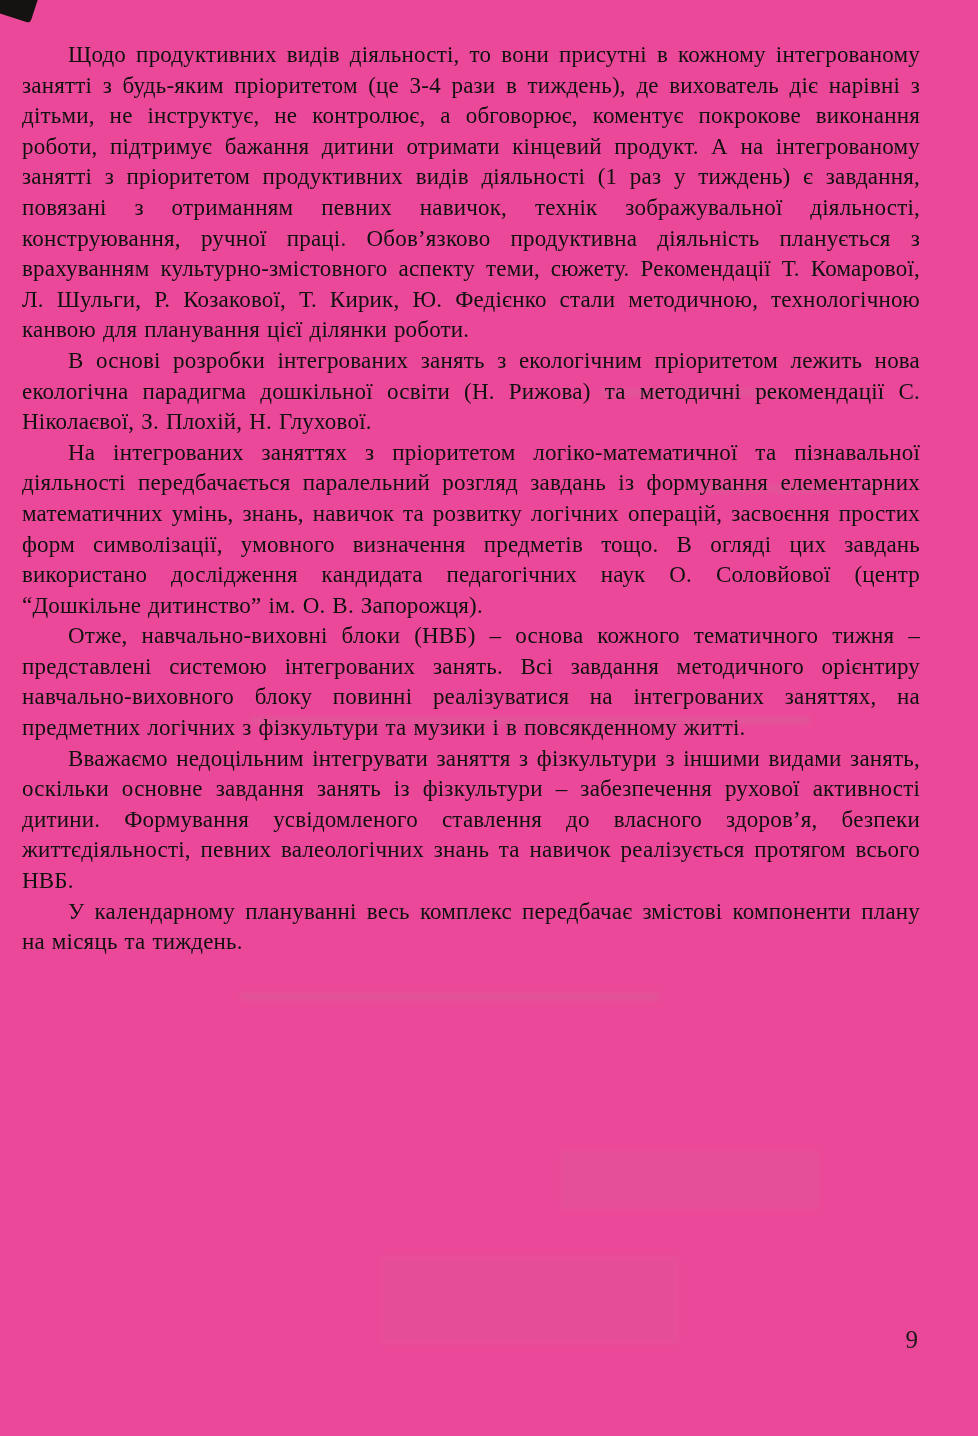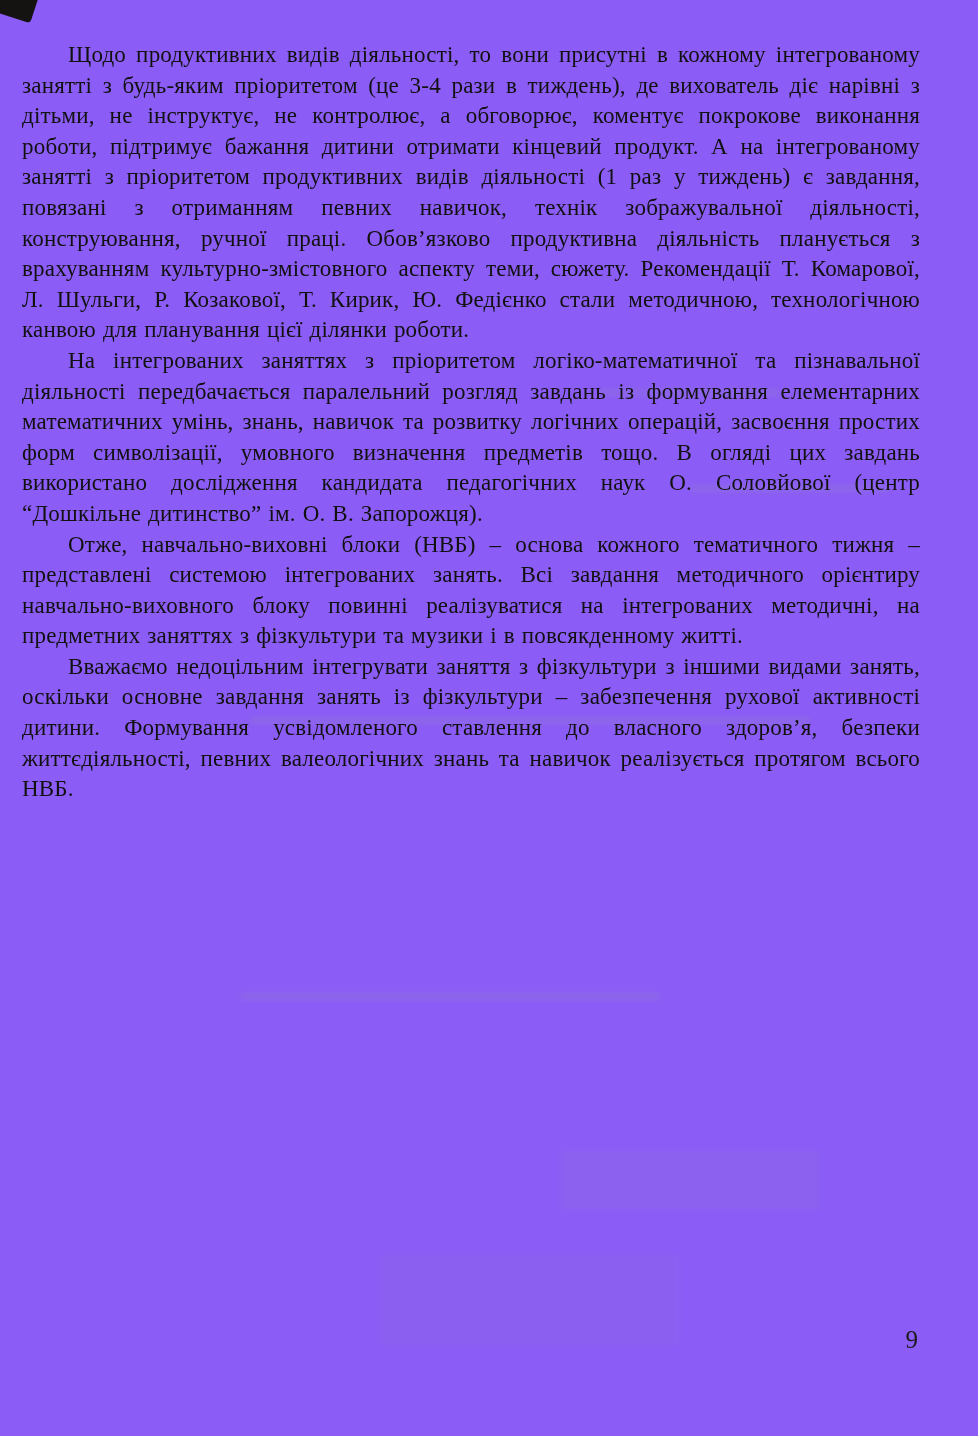--- a/index.html
+++ b/index.html
@@ -5,21 +5,21 @@
   html, body {
     margin: 0;
     padding: 0;
     background: #e8e8e6;
   }
   .page {
     position: relative;
     width: 978px;
     height: 1436px;
     margin: 0 auto;
-    background: #8b5cf6;
+    background: #ec4899;
     overflow: hidden;
     font-family: "Liberation Serif", "DejaVu Serif", serif;
     color: #111110;
   }
   
   .corner-artifact {
     position: absolute;
     top: -14px;
     left: -16px;
     width: 52px;
@@ -75,20 +75,22 @@
 
   <div class="bleed bleed-1"></div>
   <div class="bleed bleed-2"></div>
   <div class="bleed bleed-3"></div>
   <div class="bleed bleed-4"></div>
   <div class="bleed bleed-5"></div>
   <div class="bleed bleed-6"></div>
 
   <div class="text-block">
     <p>Щодо продуктивних видів діяльності, то вони присутні в кожному інтегрованому занятті з будь-яким пріоритетом (це 3-4 рази в тиждень), де вихователь діє нарівні з дітьми, не інструктує, не контролює, а обговорює, коментує покрокове виконання роботи, підтримує бажання дитини отримати кінцевий продукт. А на інтегрованому занятті з пріоритетом продуктивних видів діяльності (1 раз у тиждень) є завдання, повязані з отриманням певних навичок, технік зображувальної діяльності, конструювання, ручної праці. Обов’язково продуктивна діяльність планується з врахуванням культурно-змістовного аспекту теми, сюжету. Рекомендації Т. Комарової, Л. Шульги, Р. Козакової, Т. Кирик, Ю. Федієнко стали методичною, технологічною канвою для планування цієї ділянки роботи.</p>
+    <p>В основі розробки інтегрованих занять з екологічним пріоритетом лежить нова екологічна парадигма дошкільної освіти (Н. Рижова) та методичні рекомендації С. Ніколаєвої, З. Плохій, Н. Глухової.</p>
     <p>На інтегрованих заняттях з пріоритетом логіко-математичної та пізнавальної діяльності передбачається паралельний розгляд завдань із формування елементарних математичних умінь, знань, навичок та розвитку логічних операцій, засвоєння простих форм символізації, умовного визначення предметів тощо. В огляді цих завдань використано дослідження кандидата педагогічних наук О. Соловйової (центр “Дошкільне дитинство” ім. О. В. Запорожця).</p>
-    <p>Отже, навчально-виховні блоки (НВБ) – основа кожного тематичного тижня – представлені системою інтегрованих занять. Всі завдання методичного орієнтиру навчально-виховного блоку повинні реалізуватися на інтегрованих методичні, на предметних заняттях з фізкультури та музики і в повсякденному житті.</p>
+    <p>Отже, навчально-виховні блоки (НВБ) – основа кожного тематичного тижня – представлені системою інтегрованих занять. Всі завдання методичного орієнтиру навчально-виховного блоку повинні реалізуватися на інтегрованих заняттях, на предметних логічних з фізкультури та музики і в повсякденному житті.</p>
     <p>Вважаємо недоцільним інтегрувати заняття з фізкультури з іншими видами занять, оскільки основне завдання занять із фізкультури – забезпечення рухової активності дитини. Формування усвідомленого ставлення до власного здоров’я, безпеки життєдіяльності, певних валеологічних знань та навичок реалізується протягом всього НВБ.</p>
+    <p>У календарному плануванні весь комплекс передбачає змістові компоненти плану на місяць та тиждень.</p>
   </div>
 
   <div class="page-number">9</div>
 
 </div>
 
 </body></html>

